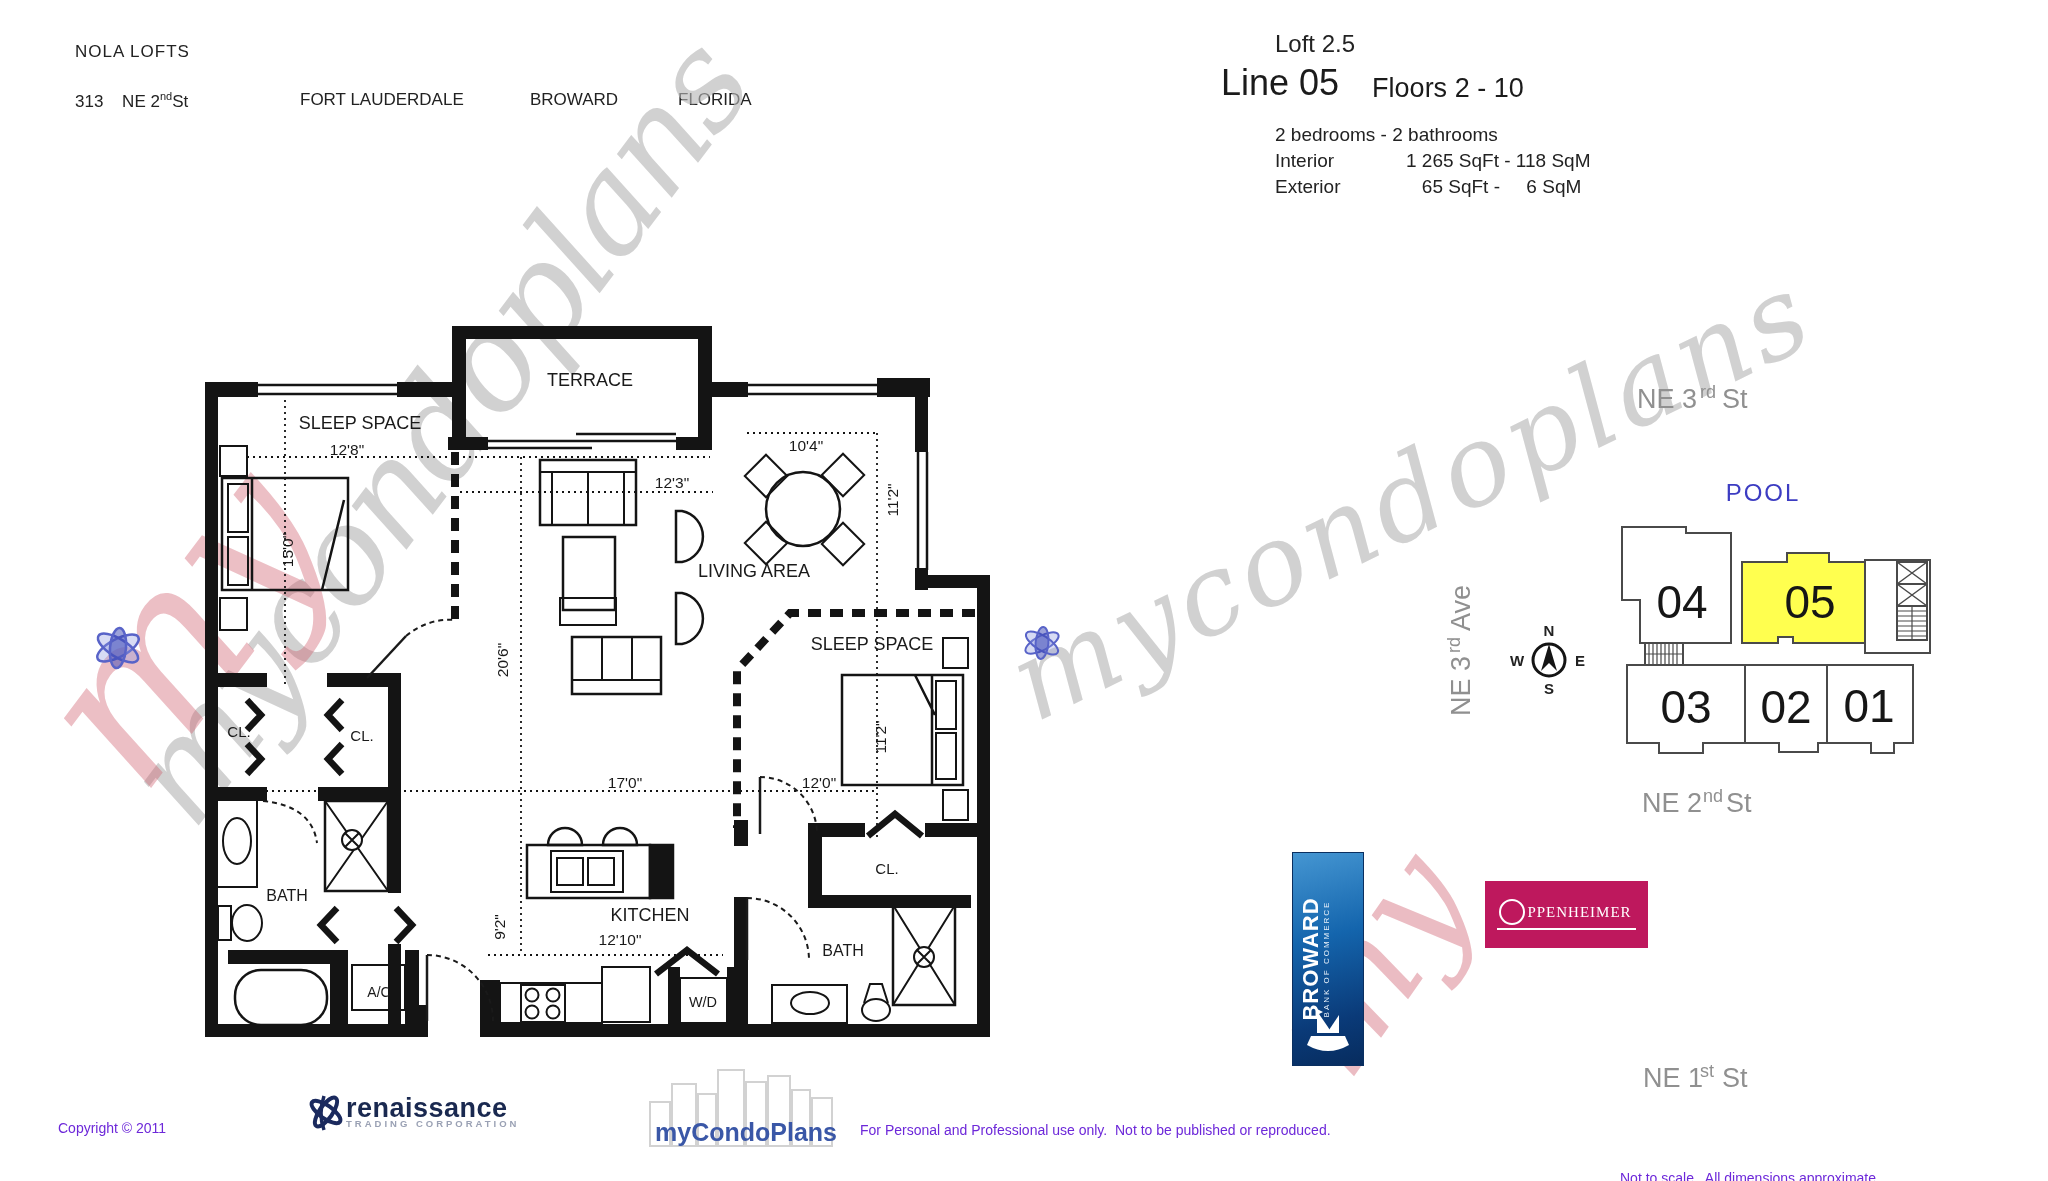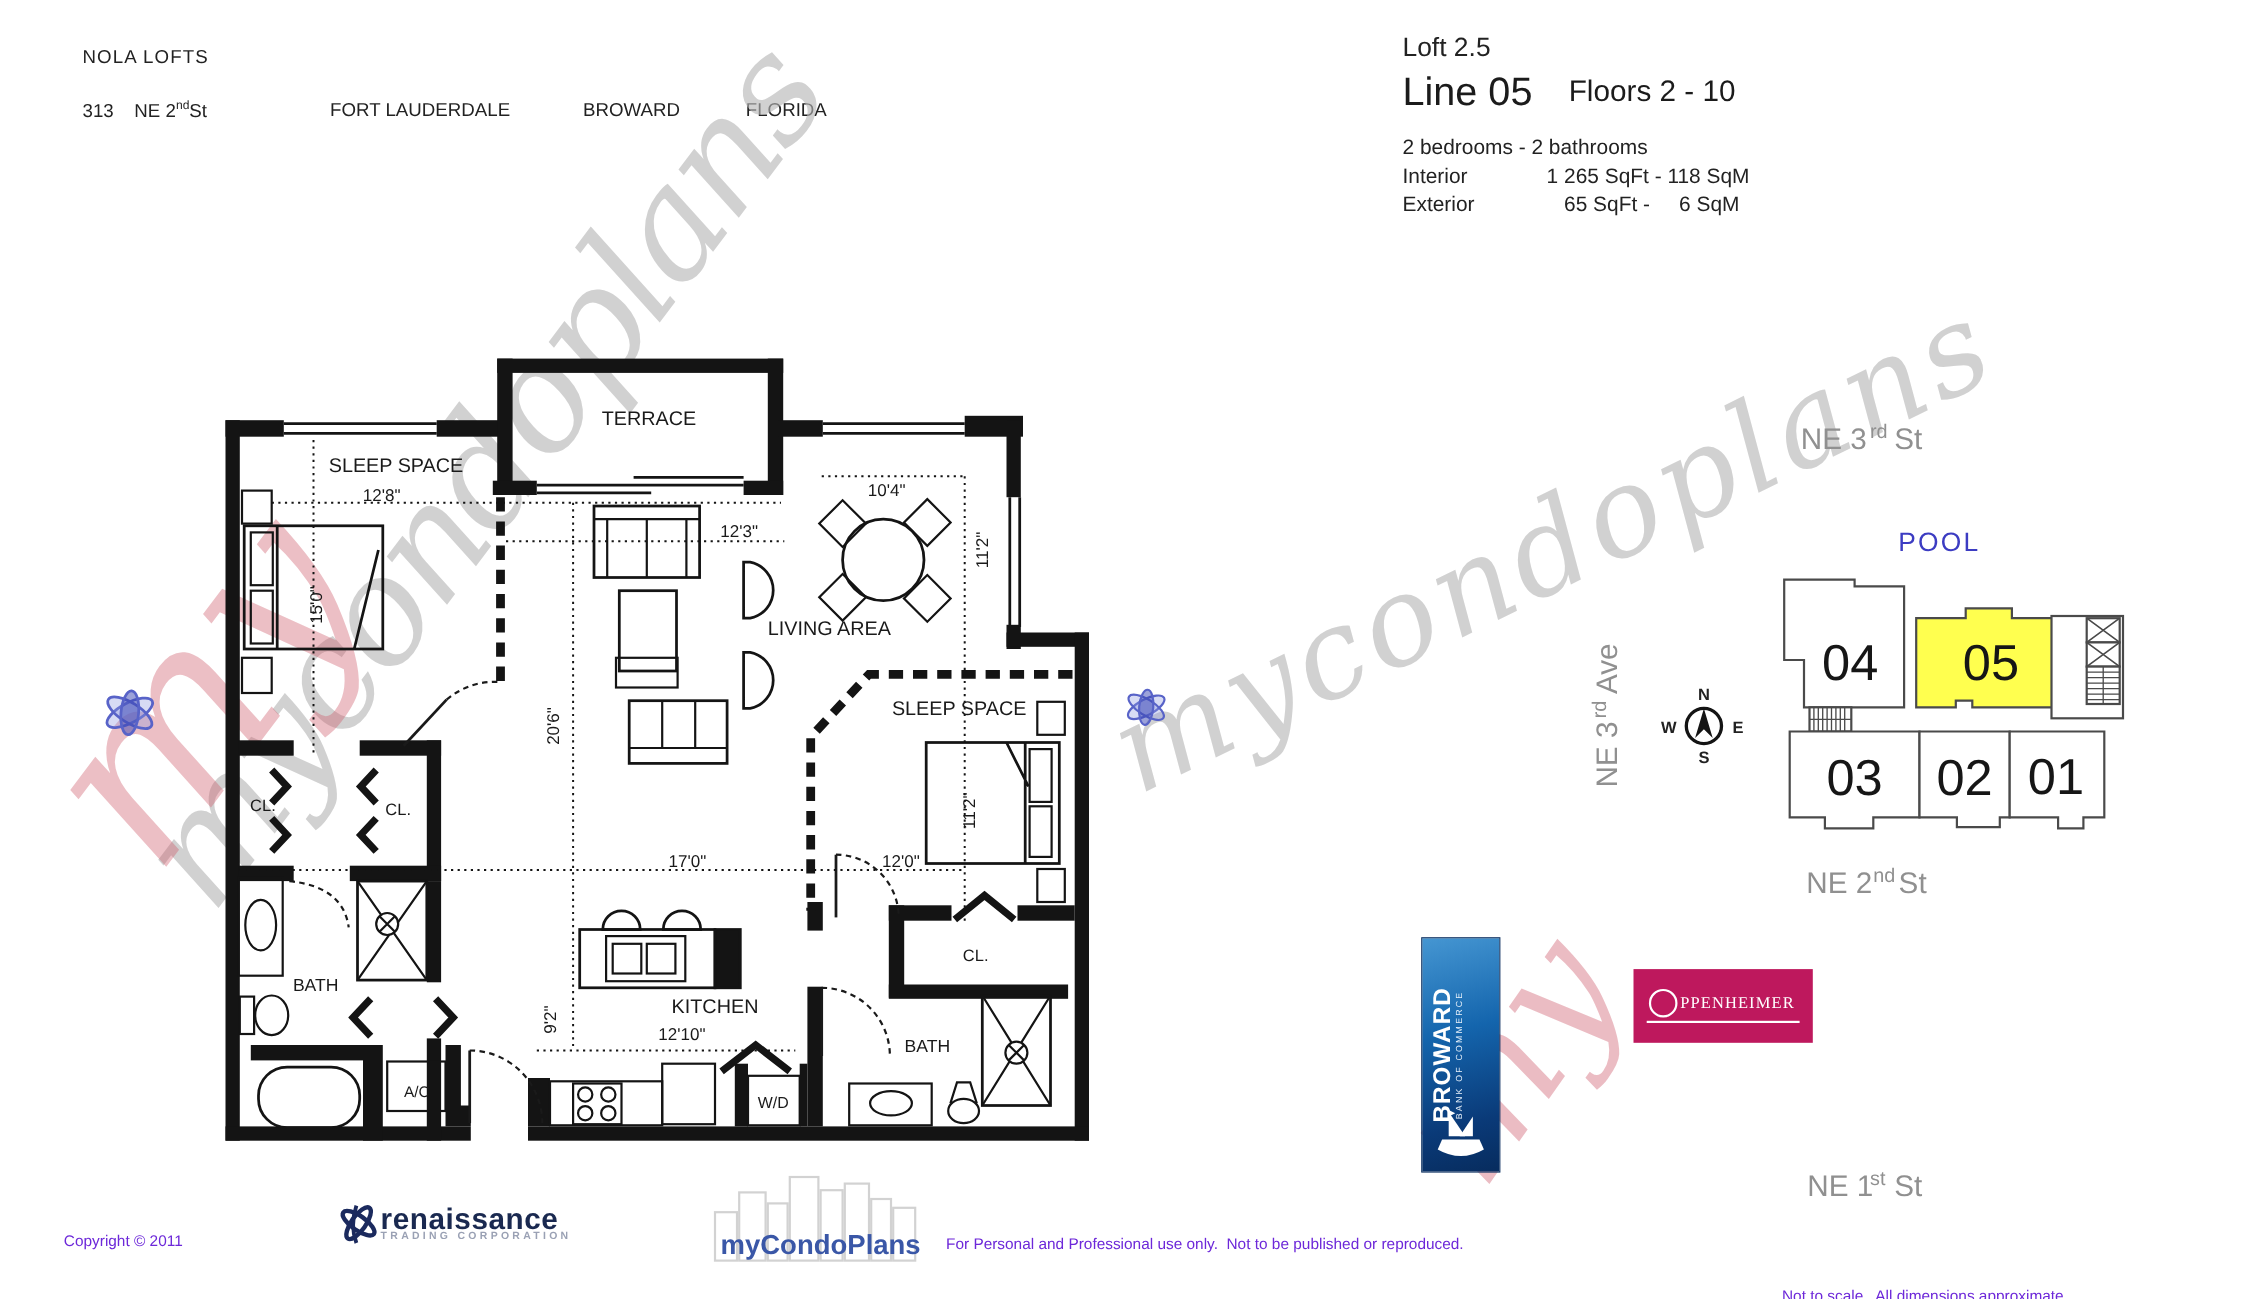--- a/index.html
+++ b/index.html
@@ -42,21 +42,21 @@
   <div class="abs bname" style="left:75px;top:42px;">NOLA LOFTS</div>
   <div class="abs addr" style="left:75px;top:90px;">
     <span>313</span><span style="width:14px;"></span>
     <span>NE 2</span><sup>nd</sup><span> St</span>
   </div>
   <div class="abs addr" style="left:300px;top:90px;">FORT LAUDERDALE</div>
   <div class="abs addr" style="left:530px;top:90px;">BROWARD</div>
   <div class="abs addr" style="left:678px;top:90px;">FLORIDA</div>
 
   <div class="abs hr-title" style="left:1275px;top:30px;">Loft 2.5</div>
-  <div class="abs" style="left:1275px;top:62px;display:flex;align-items:center;">
+  <div class="abs" style="left:1221px;top:62px;display:flex;align-items:flex-end;">
     <span class="hr-line">Line 05</span>
     <span class="hr-floors">Floors 2 - 10</span>
   </div>
   <div class="abs hr-rows" style="left:1275px;top:122px;">2 bedrooms - 2 bathrooms</div>
   <div class="abs hr-rows hr-grid" style="left:1275px;top:148px;">
     <span>Interior</span>
     <span>1 265 SqFt - 118 SqM</span>
     <span>Exterior</span>
     <span>   65 SqFt -     6 SqM</span>
   </div>

